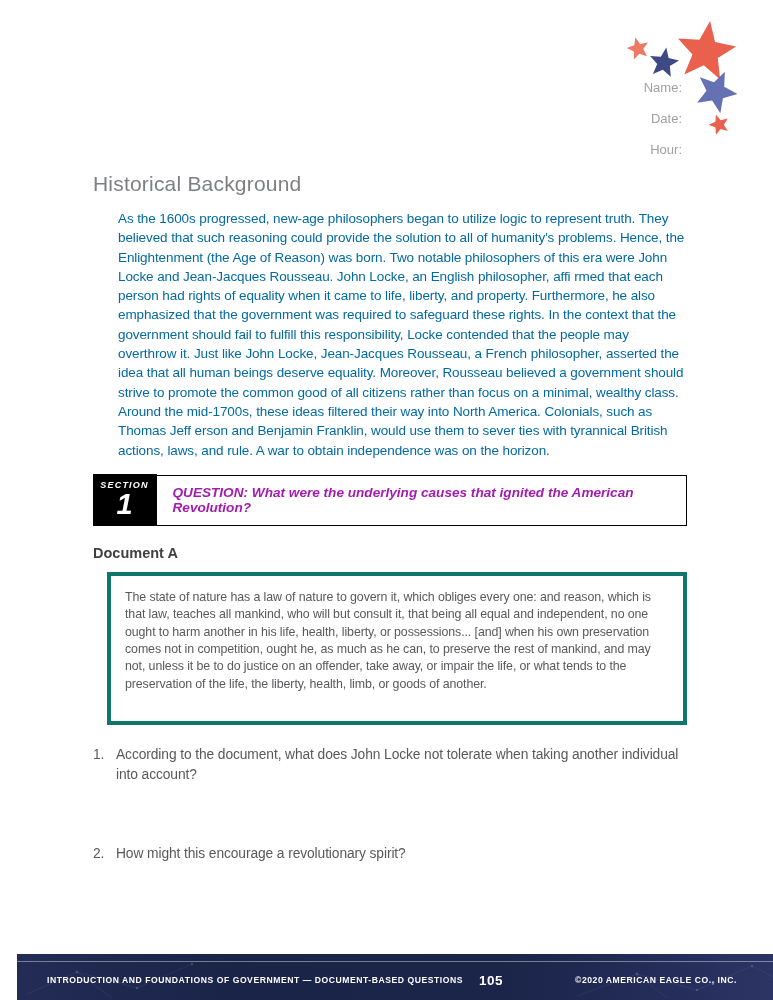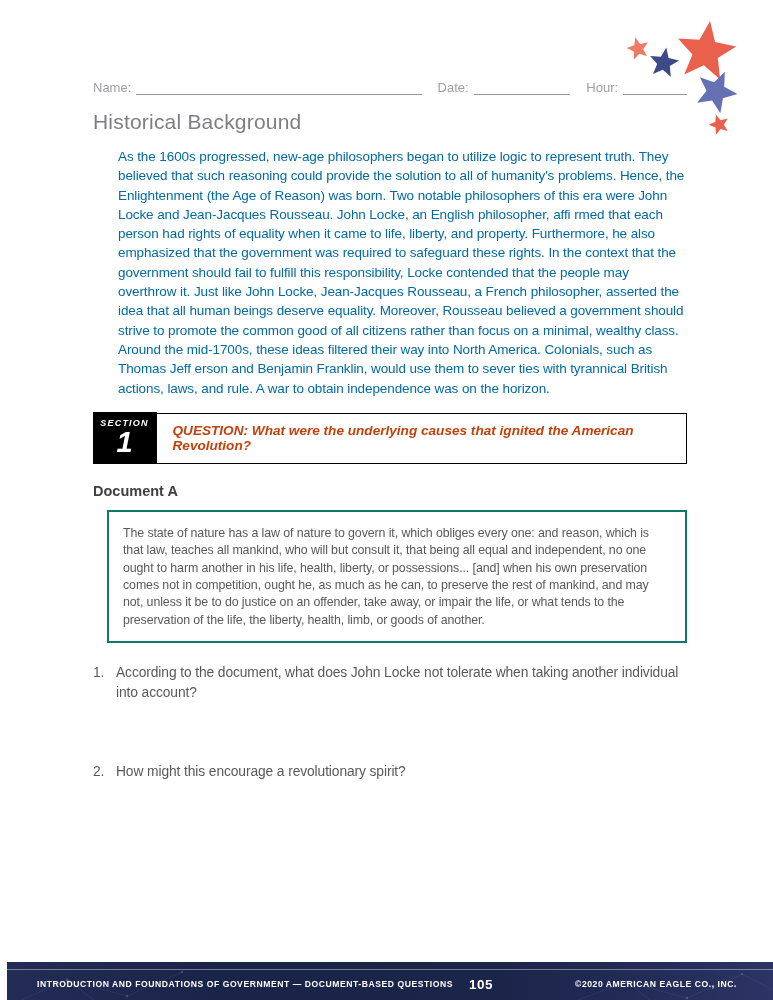--- a/index.html
+++ b/index.html
@@ -7,21 +7,21 @@
   body {
     position: relative;
     background: #ffffff;
     font-family: "Liberation Sans", "DejaVu Sans", sans-serif;
     color: #58595b;
     overflow: hidden;
   }
   .page-content { padding: 80px 86px 0 93px; position: relative; }
 
   
-  .header-row { display: flex; align-items: flex-end; gap: 16px; font-size: 13px; color: #9d9fa2; }
+  .header-row { display: flex; align-items: flex-end; gap: 16px; font-size: 13px; color: #9d9fa2; flex-direction: column; }
   .field { display: flex; align-items: flex-end; }
   .field-name { flex: 2.35; }
   .field-date { flex: 0.95; }
   .field-hour { flex: 0.72; }
   .field-label { padding-right: 5px; white-space: nowrap; }
   .fill-line { border-bottom: 1px solid #939598; flex: 1; height: 15px; }
 
   
   .stars { position: absolute; top: 0; left: 0; width: 773px; height: 150px; pointer-events: none; }
   .stars svg { position: absolute; }
@@ -37,45 +37,45 @@
   .section-badge {
     margin: -1.5px 0 -1.5px -1.5px;
     width: 64px; min-height: 52px;
     background: #000; color: #fff;
     display: flex; flex-direction: column; align-items: center; justify-content: center;
     padding: 3px 0 5px;
   }
   .section-badge .sec-label { font-size: 9px; font-weight: bold; letter-spacing: 1.2px; }
   .section-badge .sec-num { font-size: 29px; font-weight: bold; line-height: 1.02; }
   .question-box { flex: 1; display: flex; align-items: center; padding: 8px 16px; }
-  .question-box .q-line { font-size: 13.6px; color: #c2410c; }
+  .question-box .q-line { font-size: 13.6px; color: #a21caf; }
   .question-box .q-label { font-weight: bold; }
   .question-box .q-text { font-weight: bold; }
 
   .intro-par { margin-top: 15px; font-size: 13.5px; line-height: 19.3px; letter-spacing: -0.1px; }
 
   .doc-heading { margin-top: 19px; font-size: 14.5px; font-weight: bold; color: #404040; }
 
   .doc-box {
     margin-top: 11px; margin-left: 14px;
-    border: 2px solid #0f766e;
-    padding: 13px 14px 12px;
+    border: 4px solid #0f766e;
+    padding: 13px 14px 28px;
     font-size: 12.4px; line-height: 17.4px; color: #58595b; letter-spacing: -0.1px;
   }
   .doc-source { margin-top: 11px; text-align: right; font-size: 11.8px; line-height: 17px; color: #58595b; }
 
   
   .questions { margin-top: 20px; }
   .question { display: flex; font-size: 13.8px; line-height: 19.5px; color: #58595b; letter-spacing: -0.1px; }
   .q-number { width: 23px; flex-shrink: 0; }
   .question + .question { margin-top: 60px; }
 
   
   .footer {
-    position: absolute; left: 7px; right: 0; bottom: 0; height: 38px;
+    position: absolute; left: 17px; right: 0; bottom: 0; height: 46px;
     background: linear-gradient(90deg, #232c55 0%, #1a2348 28%, #1b2449 65%, #2b3464 100%);
     color: #ffffff;
   }
   .footer-net { position: absolute; top: 0; left: 0; }
   .footer-topline { position: absolute; top: 7px; left: 0; right: 0; height: 1px; background: rgba(255,255,255,0.4); }
   .footer-inner { position: relative; height: 100%; display: flex; align-items: center; padding: 6px 36px 0 30px; }
   .footer-series { font-size: 8.6px; font-weight: bold; letter-spacing: 0.55px; }
   .footer-page { margin-left: 16px; font-size: 13.5px; font-weight: bold; letter-spacing: 0.5px; }
   .footer-copy { margin-left: auto; font-size: 8.6px; font-weight: bold; letter-spacing: 0.55px; }
 </style>

